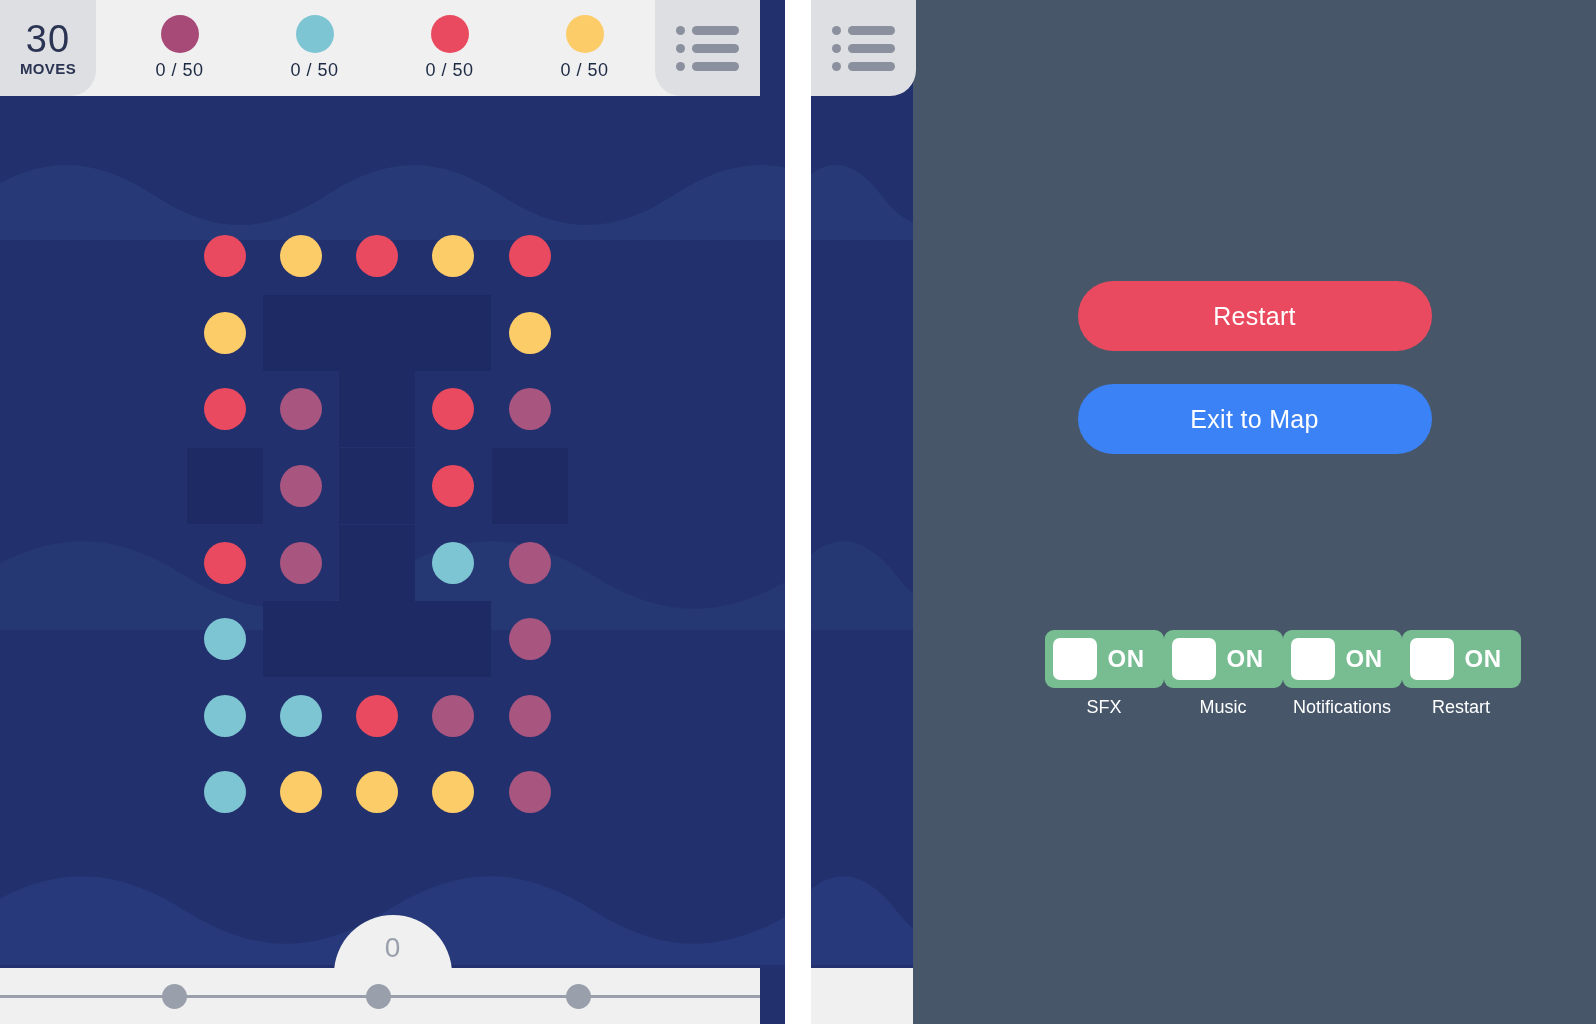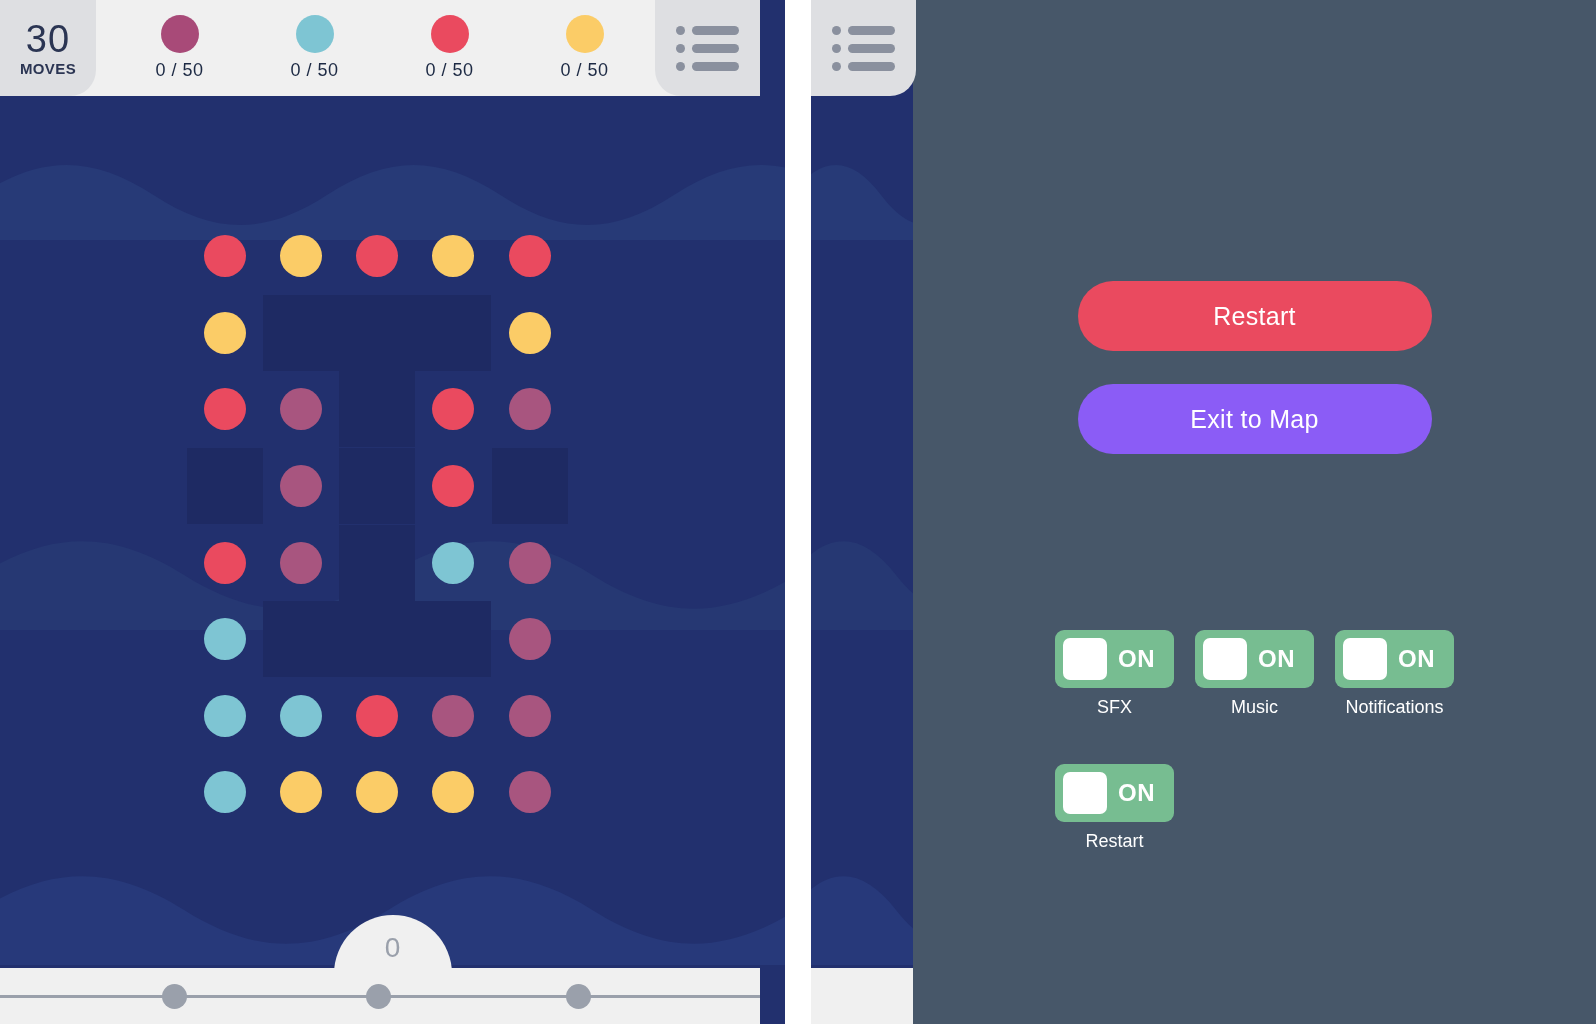--- a/index.html
+++ b/index.html
@@ -201,30 +201,30 @@
     display: flex;
     align-items: center;
     justify-content: center;
     font-size: 25px;
     letter-spacing: 0.3px;
     cursor: pointer;
     border: none;
   }
   #btn-disconnect { top: 179px; background: #ffffff; color: #2b3553; }
   #btn-restart    { top: 281px; background: #ea4a5f; color: #ffffff; }
-  #btn-exit       { top: 384px; background: #8b5cf6; color: #ffffff; }
+  #btn-exit       { top: 384px; background: #3b82f6; color: #ffffff; }
 
   .toggles {
     position: absolute;
     left: 50%;
     transform: translateX(-50%);
     top: 630px;
     width: 420px;
     display: grid;
-    grid-template-columns: 1fr 1fr 1fr;
+    grid-template-columns: 1fr 1fr 1fr 1fr;
     row-gap: 46px;
     justify-items: center;
   }
   .tg-wrap { display: flex; flex-direction: column; align-items: center; }
   .tg {
     width: 119px; height: 58px;
     border-radius: 9px;
     background: #77bd91;
     display: flex;
     align-items: center;

